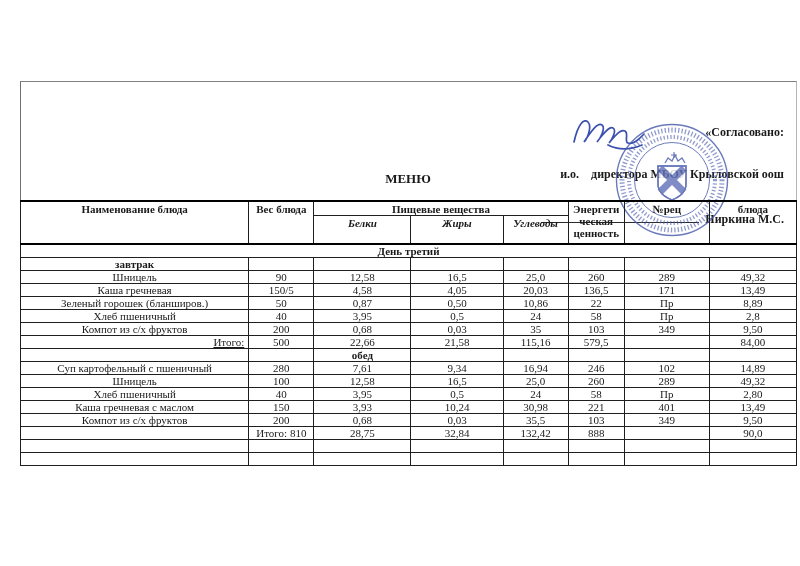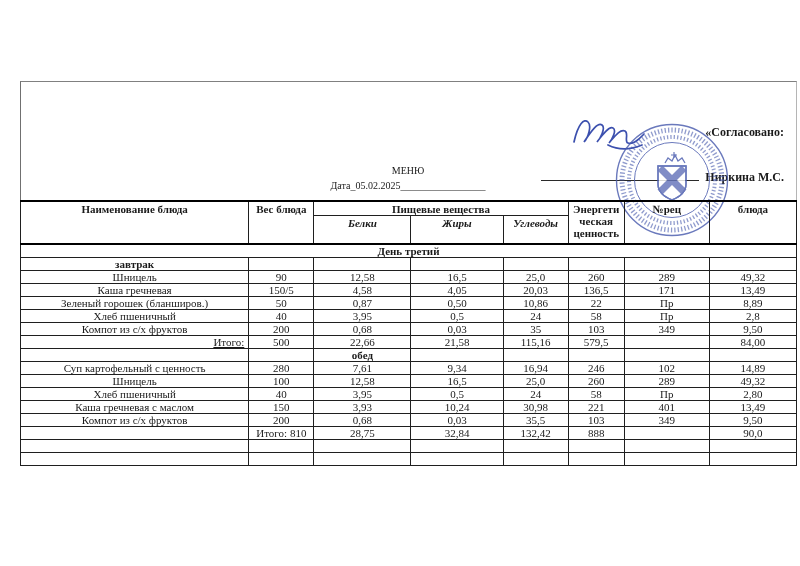--- a/index.html
+++ b/index.html
@@ -16,22 +16,22 @@
     font-size:12px;font-weight:bold;line-height:14px;white-space:pre;
   }
   .sig-row{margin-top:2px;}
   .sig-line{
     display:inline-block;width:158px;border-bottom:1px solid #2a2a2a;
     height:11px;vertical-align:baseline;margin-right:6px;
   }
   .signature-svg{position:absolute;left:568px;top:112px;pointer-events:none;}
   .stamp-svg{position:absolute;left:613px;top:121px;opacity:.82;pointer-events:none;}
   .title-block{
-    position:absolute;left:20px;top:164px;width:776px;text-align:center;
-    font-size:10px;font-weight:normal;line-height:14.5px;
+    position:absolute;left:20px;top:172px;width:776px;text-align:center;
+    font-size:13px;font-weight:bold;line-height:14.5px;
   }
   table.menu{
     position:absolute;left:20px;top:200px;width:777px;
     border-collapse:collapse;table-layout:fixed;
     font-size:11px;
   }
   table.menu td{
     border:1px solid #1f1f1f;text-align:center;vertical-align:middle;
     padding:0 1px;height:12px;line-height:12px;overflow:hidden;white-space:nowrap;
   }
@@ -47,20 +47,21 @@
   td.r{text-align:right !important;padding-right:4px !important;text-decoration:underline;}
   td.emptyrow{height:14px;}
 </style>
 </head>
 <body>
 
 <div class="frame"></div>
 
 <div class="approval">
   <div>«Согласовано:</div>
+  <div>и.о.    директора МБОУ Крыловской оош</div>
   <div class="sig-row"><span class="sig-line"></span><span>Ниркина М.С.</span></div>
 </div>
 
 <svg class="signature-svg" width="118" height="40" viewBox="0 0 118 40">
   <path d="M6,30 C10,12 16,6 20,10 C24,14 20,26 16,30 C24,18 30,10 34,13 C38,16 32,27 29,30
            C35,22 41,14 45,16 C49,18 44,28 41,31 C47,24 52,17 57,19 C61,21 56,30 60,31
            C66,33 72,26 76,22 M40,33 C50,38 62,38 74,33" fill="none" stroke="#3c50ae" stroke-width="1.7" stroke-linecap="round"></path>
 </svg>
 
 <svg class="stamp-svg" width="118" height="118" viewBox="0 0 118 118">
@@ -72,21 +73,20 @@
     <path d="M45,45 h28 v18 c0,9 -9,14 -14,16 c-5,-2 -14,-7 -14,-16 z" fill="#ffffff" stroke-width="1.4"></path>
     <path d="M47,47 L71,71 M71,47 L47,71" stroke-width="7" opacity=".85"></path>
     <path d="M45,45 h28 v18 c0,9 -9,14 -14,16 c-5,-2 -14,-7 -14,-16 z" stroke-width="1.4"></path>
     <path d="M52,42 l3,-5 l4,3 l3,-6 l3,6 l4,-3 l3,5" stroke-width="1.3"></path>
     <path d="M58,34 h6 M61,31 v6" stroke-width="1.2"></path>
   </g>
 </svg>
 
 <div class="title-block">
   <div>МЕНЮ</div>
-  <div>Дата_05.02.2025_________________</div>
 </div>
 
 <table class="menu">
   <colgroup>
     <col style="width:228px">
       <col style="width:65px">
       <col style="width:97px">
       <col style="width:92px">
     <col style="width:65px">
       <col style="width:56px">
@@ -186,21 +186,21 @@
         <td></td>
         <td></td>
         <td class="b">обед</td>
         <td></td>
         <td></td>
         <td></td>
         <td></td>
         <td></td>
       </tr>
       <tr>
-        <td>Суп картофельный с ценность</td>
+        <td>Суп картофельный с пшеничный</td>
         <td>280</td>
         <td>7,61</td>
         <td>9,34</td>
         <td>16,94</td>
         <td>246</td>
         <td>102</td>
         <td>14,89</td>
       </tr>
       <tr>
         <td>Шницель</td>

